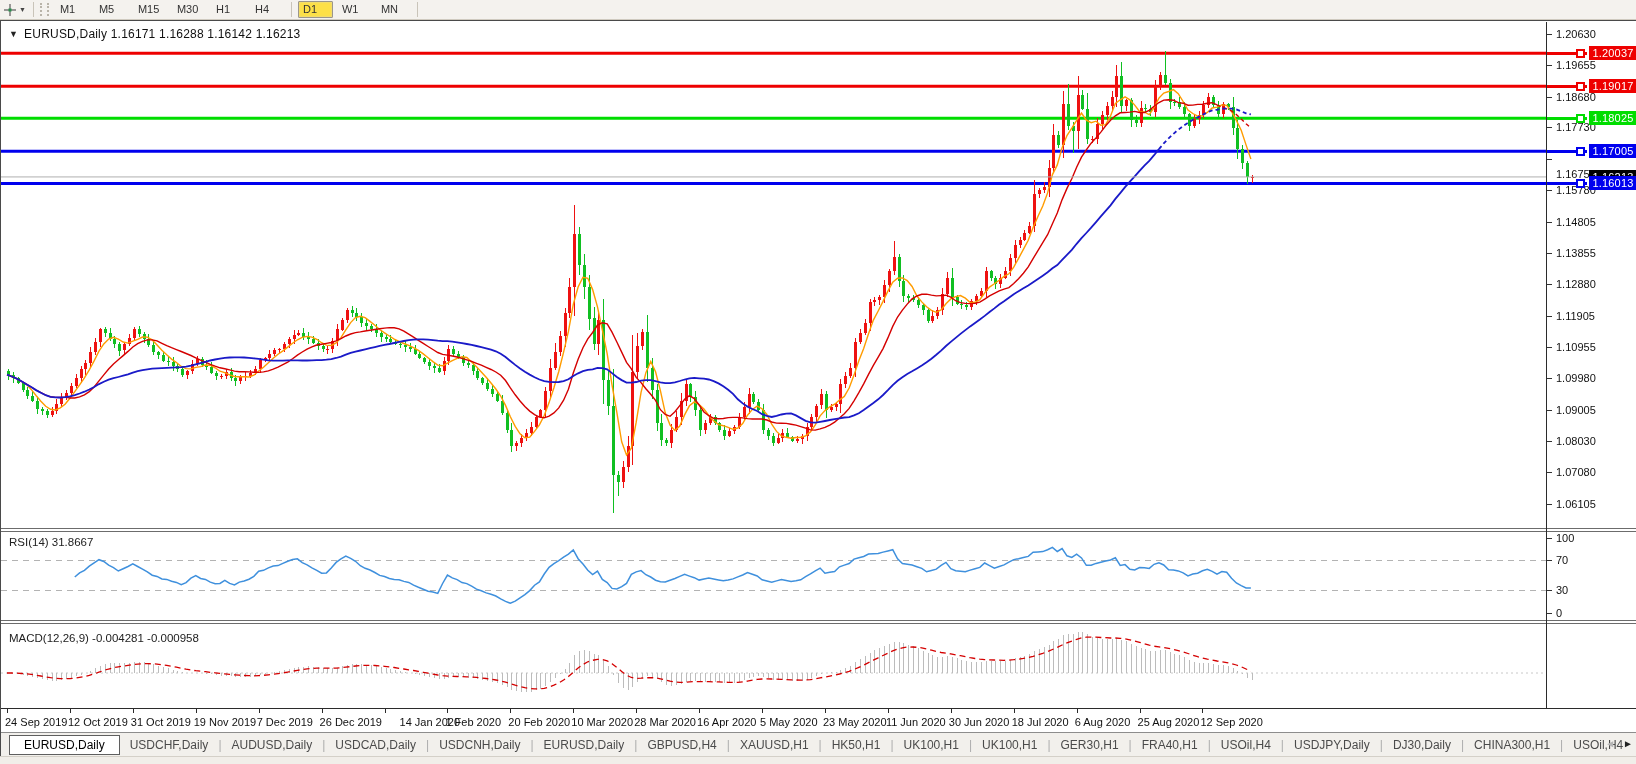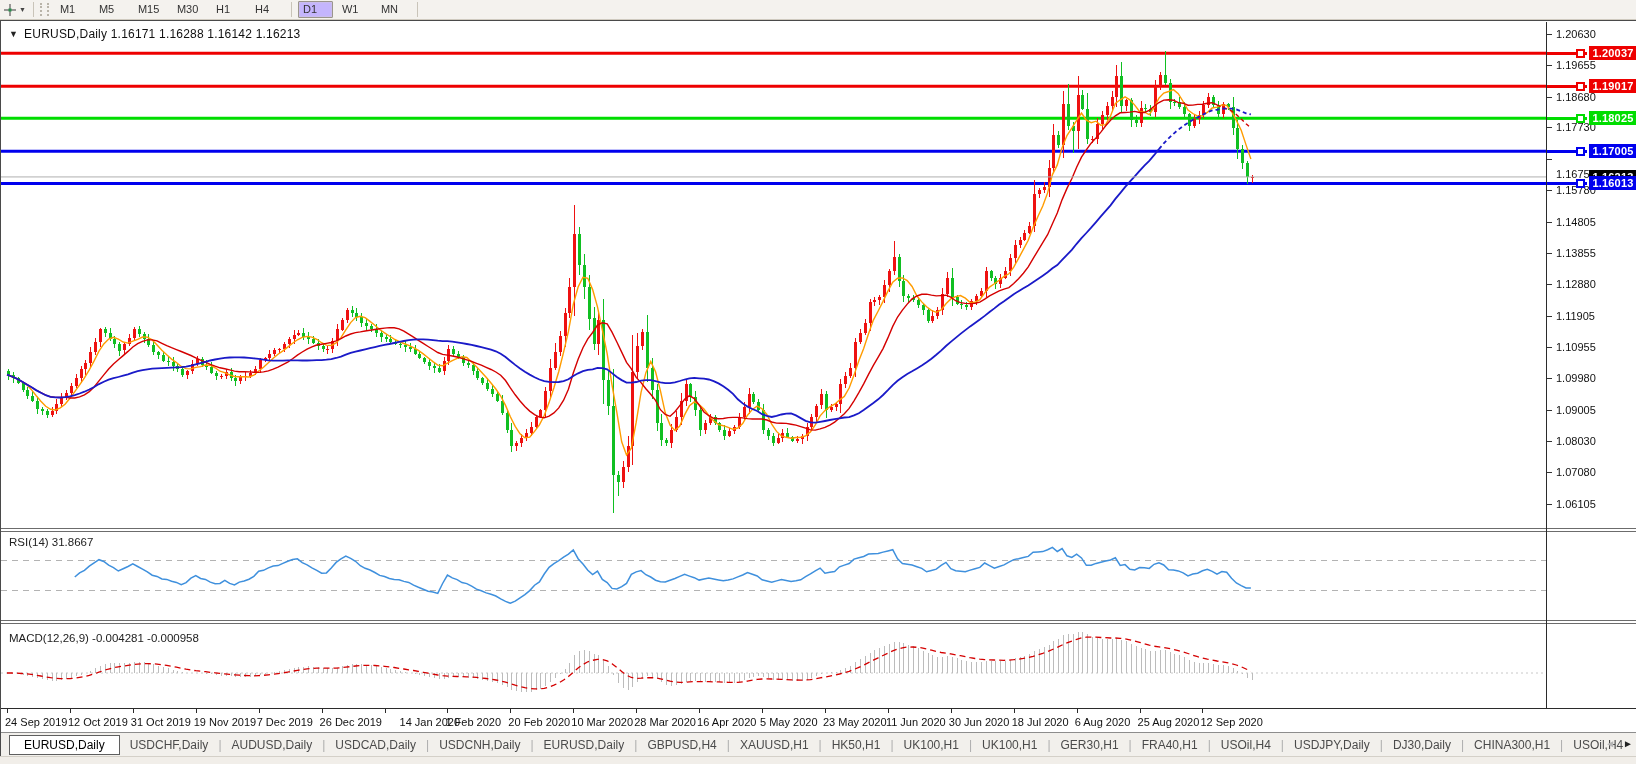--- a/index.html
+++ b/index.html
@@ -9,21 +9,21 @@
   #toolbar{position:absolute;left:0;top:0;width:1636px;height:19px;
            background:#f4f2ee;border-bottom:1px solid #cfcabf;display:flex;align-items:center;}
   .tb-grip{width:5px;height:13px;margin:0 4px 0 2px;
            border-left:2px dotted #b9b4a9;border-right:2px dotted #b9b4a9;}
   .tb-sep{width:1px;height:15px;background:#c9c4b9;margin:0 4px;}
   .tb-iconbtn{display:flex;align-items:center;padding:1px 3px;height:15px;}
   .tb-iconbtn svg{display:block;}
   .tb-caret{font-size:7px;color:#444;margin-left:2px;line-height:1;}
   .tf-btn{min-width:25px;padding:1px 4px;margin:0 2px;text-align:left;font-size:11px;
           color:#333;height:13px;line-height:13px;border:1px solid transparent;border-radius:1px;cursor:default;}
-  .tf-btn.active{background:#c4b5fd;border:1px solid #9b968c;box-shadow:inset 0 0 2px #d8d3c8;}
+  .tf-btn.active{background:#fde047;border:1px solid #9b968c;box-shadow:inset 0 0 2px #d8d3c8;}
   
   #chart-window{position:absolute;left:0;top:20px;width:1636px;height:736px;background:#fff;
                 border-top:1px solid #4a4a4a;border-left:1px solid #4a4a4a;box-sizing:border-box;}
   .panel-svg{position:absolute;left:0;}
   #main-svg{top:1px;}
   #rsi-svg{top:511px;}
   #macd-svg{top:603px;}
   .panel-sep{position:absolute;left:0;width:1636px;height:4px;background:#fff;
              border-top:1px solid #6c6c6c;border-bottom:1px solid #6c6c6c;box-sizing:border-box;}
   #sep1{top:507px;} #sep2{top:599px;}
@@ -34,21 +34,21 @@
   .panel-label{position:absolute;left:8px;font-size:11.5px;color:#222;}
   #rsi-label{top:515px;} #macd-label{top:611px;}
   
   .axis{position:absolute;left:1546px;width:90px;background:#fff;}
   #price-axis{top:1px;height:506px;} #rsi-axis{top:511px;height:88px;} #macd-axis{top:603px;height:84px;}
   .tick-label{position:absolute;left:9px;font-size:11px;color:#111;white-space:nowrap;}
   .tick-dash{position:absolute;left:0;width:5px;height:1px;background:#333;}
   .hline-ext{position:absolute;left:0;height:3px;}
   .hline-handle{position:absolute;left:29px;width:5px;height:5px;background:#fff;}
   .price-flag{position:absolute;left:42px;width:48px;height:14px;color:#fff;font-size:11px;
-              font-weight:700;text-align:center;line-height:14px;letter-spacing:.2px;}
+              font-weight:400;text-align:center;line-height:14px;letter-spacing:.2px;}
   
   #date-axis{position:absolute;left:0;top:687px;width:1636px;height:24px;background:#fff;
              border-top:1px solid #2b2b2b;box-sizing:border-box;}
   .date-label{position:absolute;top:7px;font-size:11px;color:#111;white-space:nowrap;}
   .date-tick{position:absolute;top:0;width:1px;height:4px;background:#2b2b2b;}
   
   #tabbar{position:absolute;left:0;top:711px;width:1636px;height:25px;background:#f2f0ec;
           border-top:1px solid #8d8d8d;box-sizing:border-box;display:flex;align-items:center;overflow:hidden;}
   .tab{font-size:12px;color:#4b4b4b;padding:3px 10px;white-space:nowrap;cursor:default;}
   .tab.active{background:#fff;border:1px solid #5f5f5f;color:#000;margin-left:8px;padding:2px 14px;}
@@ -679,20 +679,30 @@
       </div>
 
     <div id="sep1" class="panel-sep"></div>
 
     <svg id="rsi-svg" class="panel-svg" width="1546" height="88">
         <line x1="0" y1="28.5" x2="1545" y2="28.5" stroke="#b3b3b3" stroke-width="1" stroke-dasharray="6,5"></line>
         <line x1="0" y1="58.5" x2="1545" y2="58.5" stroke="#b3b3b3" stroke-width="1" stroke-dasharray="6,5"></line>
         <polyline points="73.75999999999999,45.0 78.6,40.9 83.44,38.3 88.28,34.1 93.12,30.9 97.96,27.7 102.8,29.5 107.64,33.2 112.47999999999999,35.6 117.32,39.0 122.16,36.7 127,34.5 131.84,31.9 136.68,34.5 141.51999999999998,37.1 146.35999999999999,39.9 151.2,43.2 156.04,44.4 160.88,47.0 165.72,47.4 170.56,49.3 175.4,50.4 180.24,52.7 185.07999999999998,50.6 189.92,46.1 194.76,43.5 199.6,46.5 204.44,47.4 209.28,50.1 214.12,51.7 218.95999999999998,51.4 223.79999999999998,48.4 228.64,51.4 233.48,52.9 238.32,50.1 243.16,49.0 248,47.2 252.84,44.3 257.68,39.3 262.52,38.3 267.36,35.9 272.2,34.0 277.03999999999996,33.6 281.88,31.4 286.71999999999997,29.3 291.56,27.5 296.4,26.8 301.24,30.6 306.08,32.8 310.92,35.8 315.76,38.3 320.59999999999997,41.2 325.44,40.9 330.28,36.0 335.12,30.4 339.96,26.8 344.8,24.1 349.64,26.4 354.48,29.3 359.32,33.7 364.15999999999997,36.3 369,38.0 373.84,40.5 378.68,43.4 383.52,44.5 388.36,46.5 393.2,47.4 398.03999999999996,47.7 402.88,49.4 407.71999999999997,50.4 412.56,53.2 417.4,55.3 422.24,57.2 427.08,59.3 431.91999999999996,60.0 436.76,61.4 441.59999999999997,51.5 446.44,43.1 451.28,45.9 456.12,47.6 460.96,50.6 465.8,51.6 470.64,54.2 475.47999999999996,57.1 480.32,58.8 485.15999999999997,60.9 490,62.3 494.84,64.0 499.68,66.8 504.52,69.4 509.36,71.3 514.2,69.1 519.04,65.8 523.88,62.6 528.72,58.6 533.56,53.2 538.4,49.9 543.24,42.0 548.0799999999999,35.3 552.92,31.6 557.76,28.6 562.6,25.2 567.4399999999999,22.1 572.28,17.9 577.12,26.7 581.96,32.1 586.8,38.3 591.64,42.6 596.48,39.2 601.3199999999999,47.5 606.16,50.5 611,56.4 615.84,56.9 620.68,54.6 625.52,51.4 630.36,42.4 635.1999999999999,39.9 640.04,38.6 644.88,42.7 649.72,45.0 654.56,48.2 659.4,49.8 664.24,50.0 669.0799999999999,48.3 673.92,46.5 678.76,44.4 683.6,42.4 688.4399999999999,44.1 693.28,45.7 698.12,48.1 702.96,47.1 707.8,46.1 712.64,47.0 717.48,47.9 722.3199999999999,48.8 727.16,48.0 732,46.9 736.84,44.9 741.68,43.0 746.52,40.5 751.36,42.3 756.1999999999999,44.0 761.04,47.8 765.88,49.0 770.72,50.2 775.56,48.9 780.4,47.6 785.24,48.4 790.0799999999999,49.4 794.92,48.7 799.76,47.8 804.6,44.7 809.4399999999999,41.9 814.28,38.8 819.12,36.1 823.9599999999999,41.2 828.8,40.3 833.64,39.5 838.48,34.8 843.3199999999999,33.1 848.16,31.5 853,27.1 857.8399999999999,25.7 862.68,24.5 867.52,22.1 872.36,21.8 877.1999999999999,21.5 882.04,20.1 886.88,18.9 891.72,17.7 896.56,26.8 901.4,31.6 906.24,32.3 911.0799999999999,33.1 915.92,34.7 920.76,36.4 925.6,39.8 930.4399999999999,38.5 935.28,37.1 940.12,33.4 944.9599999999999,30.4 949.8,36.7 954.64,38.7 959.48,39.2 964.3199999999999,39.7 969.16,38.1 974,36.7 978.8399999999999,35.4 983.68,31.0 988.52,33.6 993.36,36.1 998.1999999999999,34.5 1003.04,32.9 1007.88,30.1 1012.72,27.6 1017.56,26.7 1022.4,25.6 1027.24,24.4 1032.08,20.3 1036.92,20.0 1041.76,19.6 1046.6,17.7 1051.44,15.4 1056.28,19.5 1061.12,16.6 1065.96,23.8 1070.8,25.4 1075.6399999999999,22.1 1080.48,25.9 1085.32,33.3 1090.1599999999999,33.2 1095,31.4 1099.84,30.2 1104.68,29.1 1109.52,28.0 1114.36,25.8 1119.2,33.4 1124.04,32.6 1128.8799999999999,37.2 1133.72,37.9 1138.56,35.5 1143.3999999999999,35.8 1148.24,36.4 1153.08,32.3 1157.92,30.8 1162.76,33.0 1167.6,37.7 1172.44,37.9 1177.28,38.9 1182.12,40.9 1186.96,43.9 1191.8,42.1 1196.6399999999999,41.2 1201.48,38.8 1206.32,37.2 1211.1599999999999,39.4 1216,42.1 1220.84,39.6 1225.68,40.3 1230.52,46.3 1235.36,51.0 1240.2,53.6 1245.04,55.9 1249.8799999999999,55.9" fill="none" stroke="#3f90dd" stroke-width="1.5"></polyline>
       </svg>
     <div id="rsi-label" class="panel-label">RSI(14) 31.8667</div>
+    <div id="rsi-axis" class="axis">
+        <div class="tick-dash" style="top: 5.5px;"></div>
+        <div class="tick-label" style="top: -0.5px;">100</div>
+        <div class="tick-dash" style="top: 28px;"></div>
+        <div class="tick-label" style="top: 22px;">70</div>
+        <div class="tick-dash" style="top: 58px;"></div>
+        <div class="tick-label" style="top: 52px;">30</div>
+        <div class="tick-dash" style="top: 80.5px;"></div>
+        <div class="tick-label" style="top: 74.5px;">0</div>
+      </div>
 
     <div id="sep2" class="panel-sep"></div>
 
     <svg id="macd-svg" class="panel-svg" width="1546" height="84">
         <line x1="0" y1="49" x2="1545" y2="49" stroke="#c8c8c8" stroke-width="1" stroke-dasharray="2,3"></line>
         <g shape-rendering="crispEdges">
           <line x1="7.5" y1="49" x2="7.5" y2="49.0" stroke="#bcbcbc" stroke-width="1"></line>
           <line x1="12.34" y1="49" x2="12.34" y2="49.2" stroke="#bcbcbc" stroke-width="1"></line>
           <line x1="17.18" y1="49" x2="17.18" y2="49.7" stroke="#bcbcbc" stroke-width="1"></line>
           <line x1="22.02" y1="49" x2="22.02" y2="50.5" stroke="#bcbcbc" stroke-width="1"></line>

